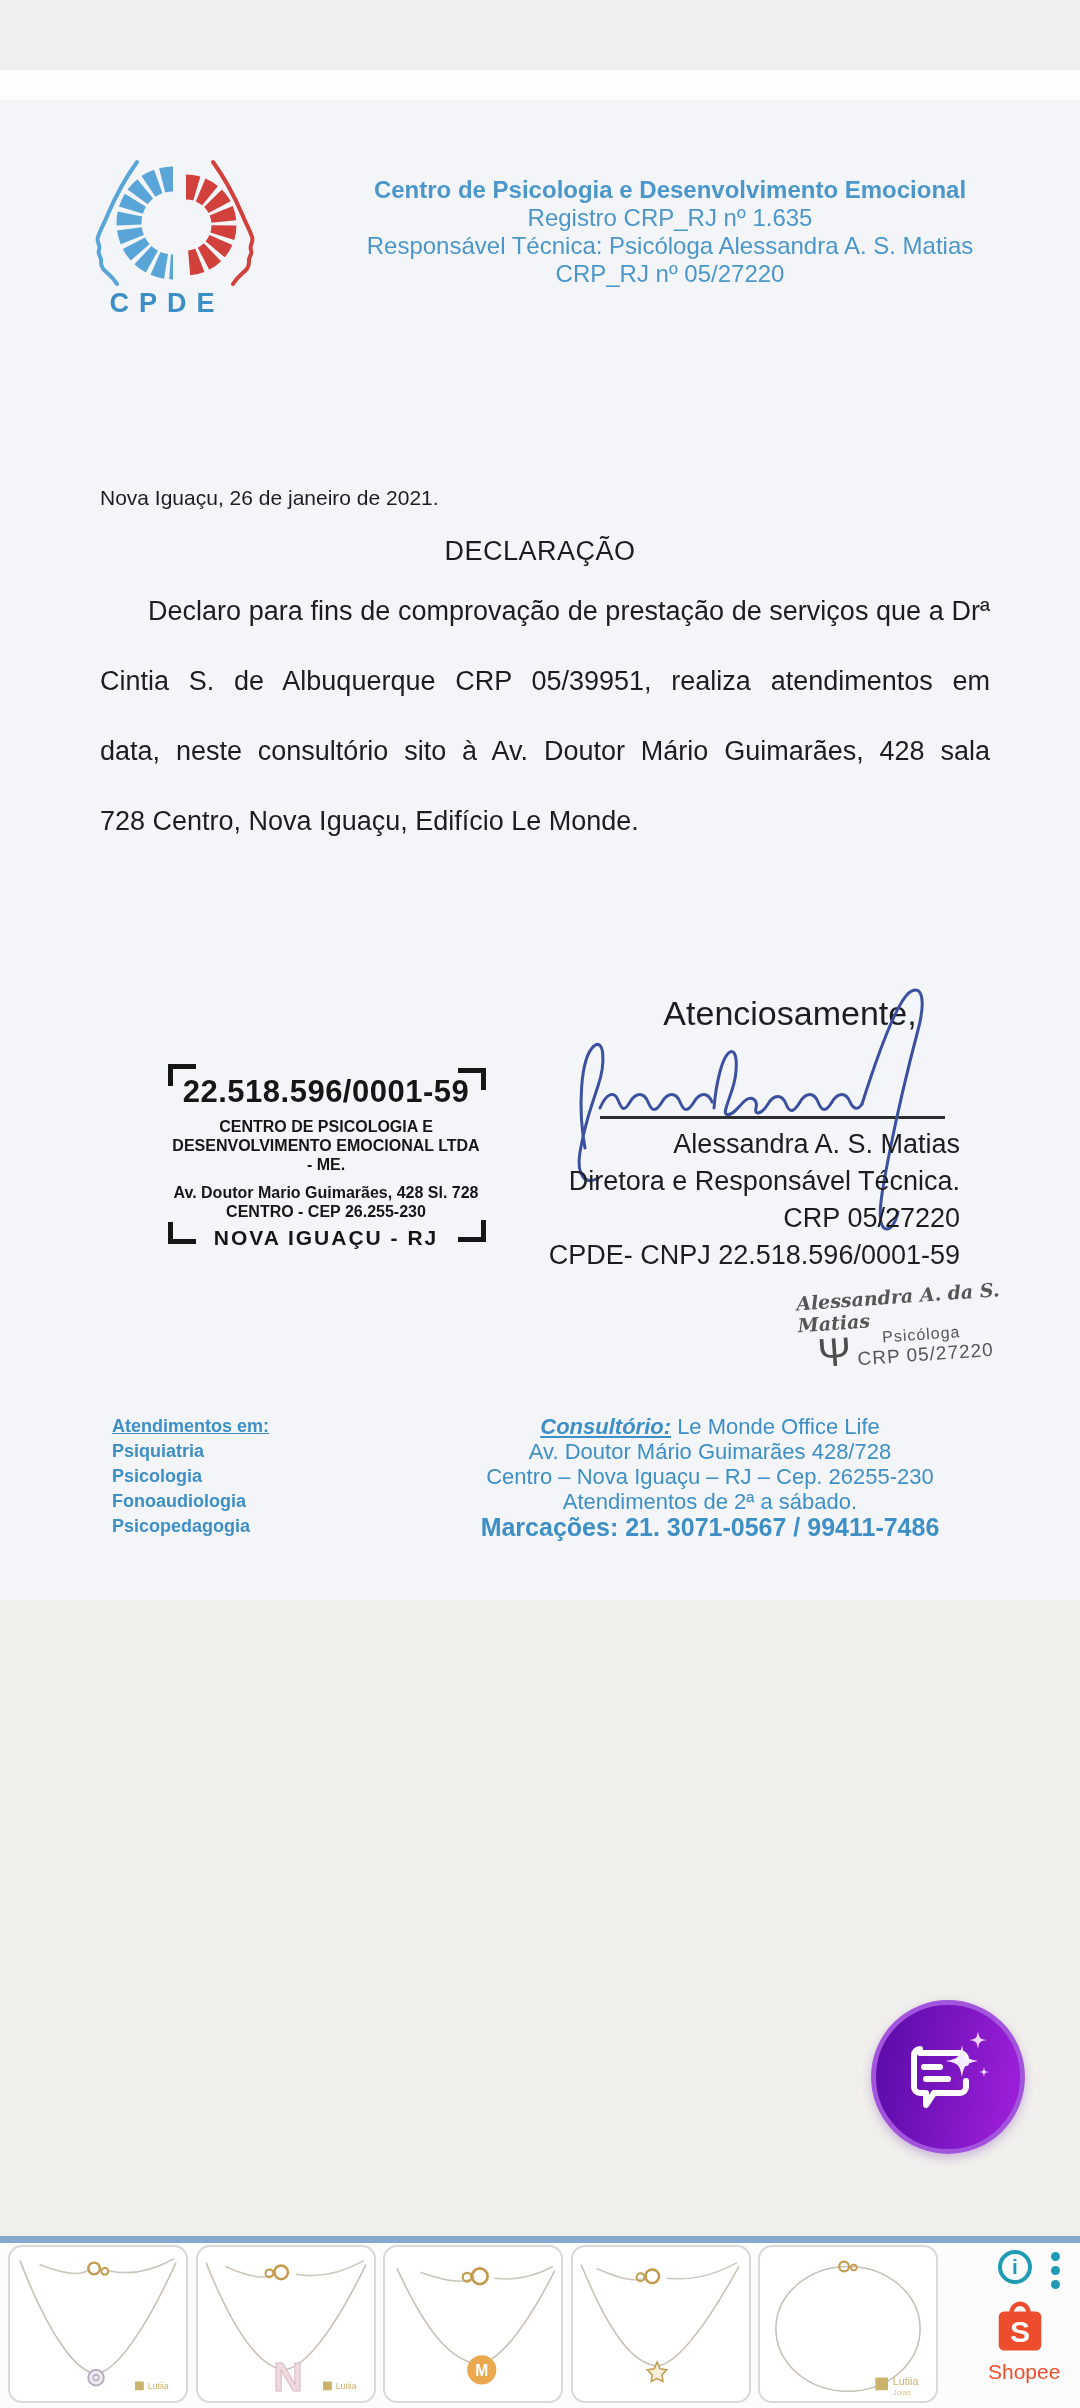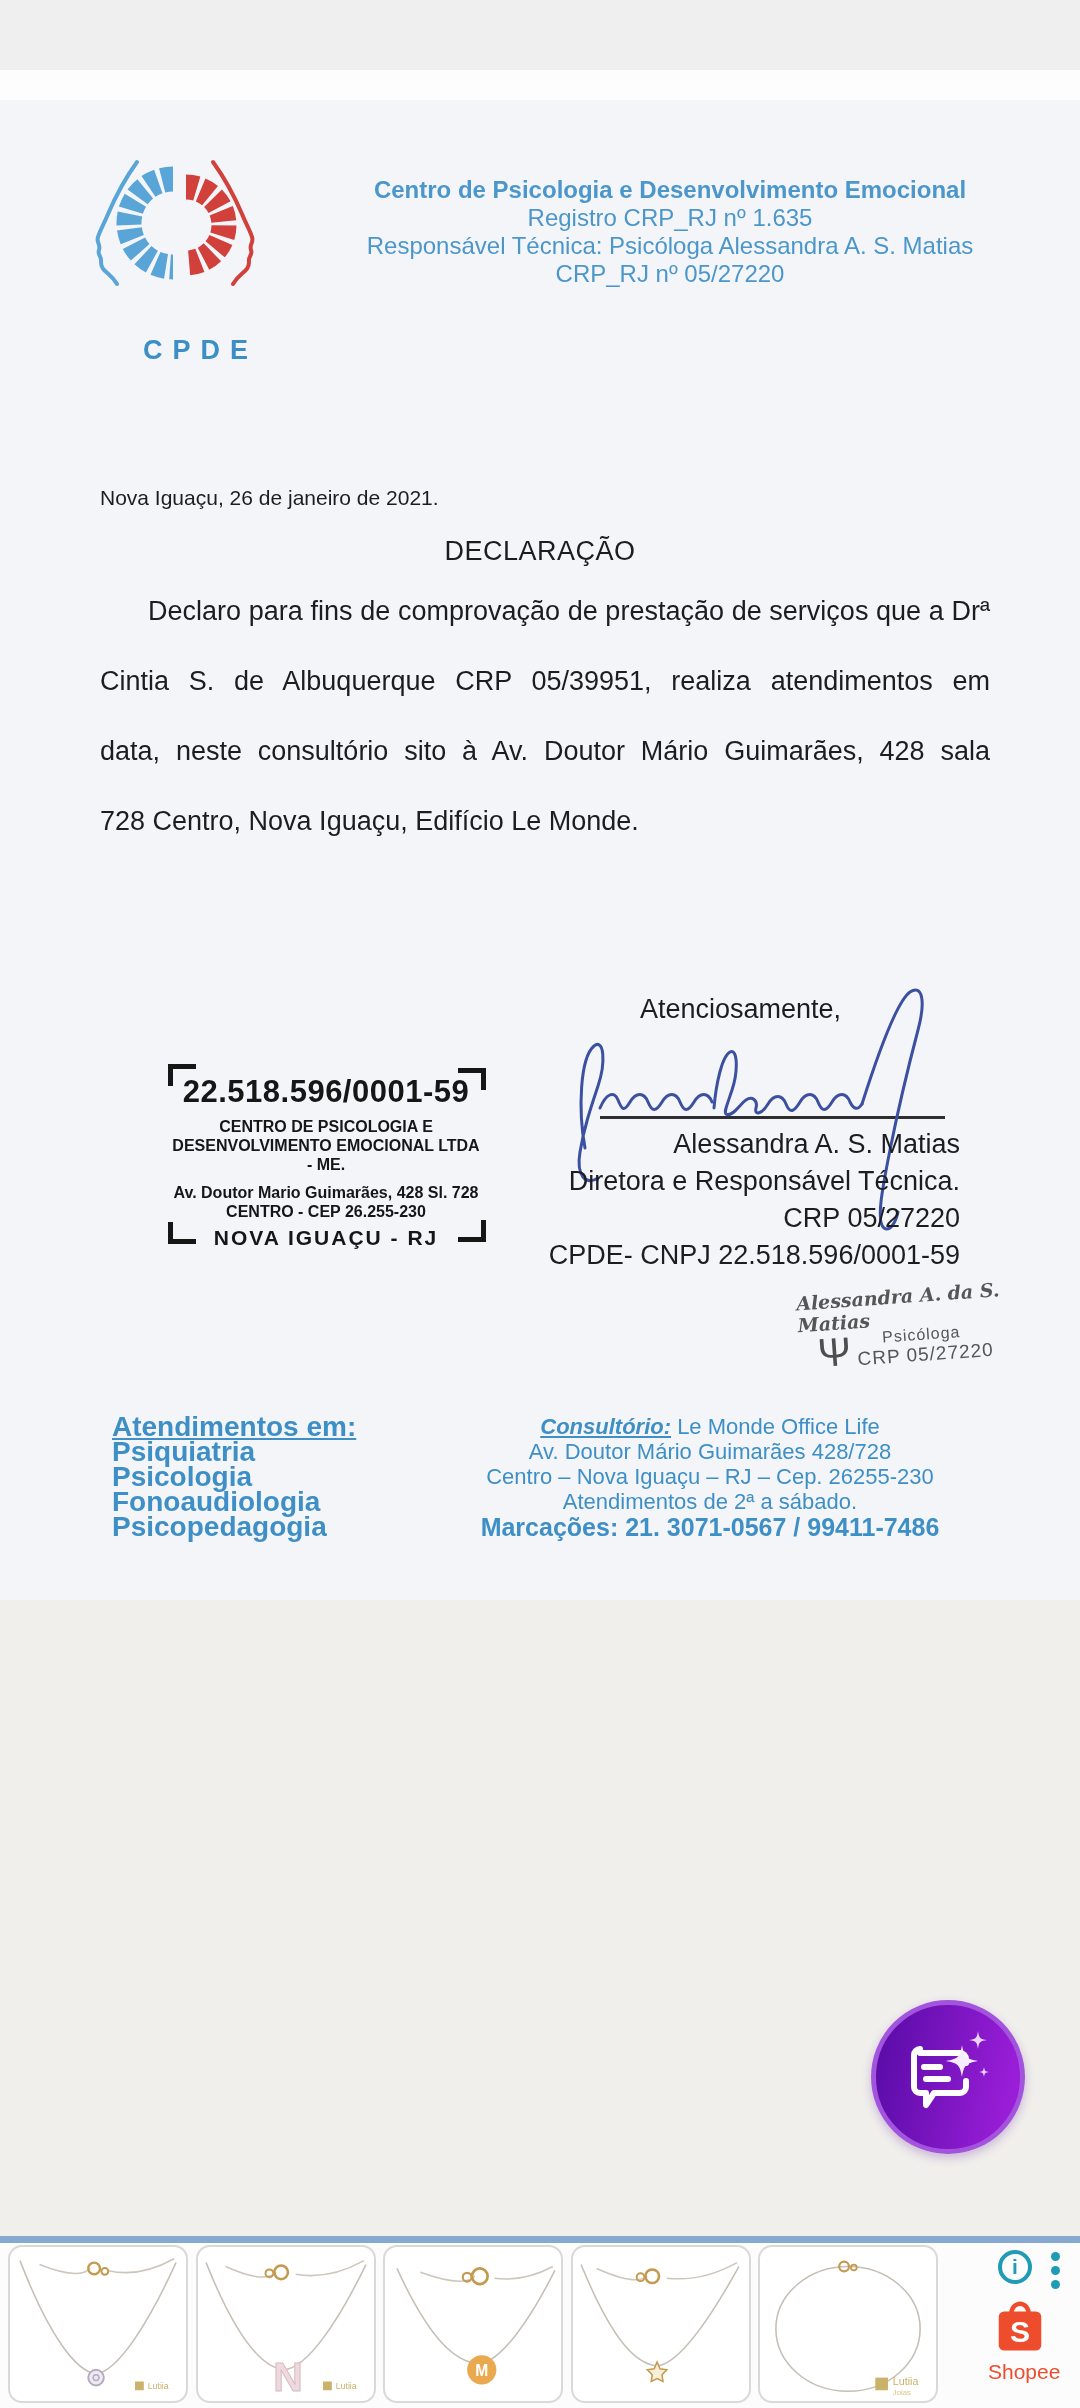--- a/index.html
+++ b/index.html
@@ -13,32 +13,32 @@
   .mid-gray    { position:absolute; left:0; top:1600px; width:1080px; height:636px; background:#f0efec; }
   .separator   { position:absolute; left:0; top:2236px; width:1080px; height:7px; }
   .bottom-bar  { position:absolute; left:0; top:2243px; width:1080px; height:165px; background:#fcfcfc; }
 
   .abs { position:absolute; }
 
   
   .hdr { left:330px; top:176px; width:680px; text-align:center; color:#4b96ca; font-size:24px; line-height:28px; }
   .hdr .b { font-weight:bold; }
   .logo-wrap { left:90px; top:158px; width:170px; }
-  .cpde-label { left:108px; top:288px; width:150px; text-align:right; color:#3c8fc6;
-                font-size:27px; font-weight:bold; letter-spacing:10px;margin-top:47px; }
+  .cpde-label { left:92px; top:288px; width:150px; text-align:center; color:#3c8fc6;
+                font-size:27px; font-weight:bold; letter-spacing:10px; }
 
   
   .doc-black { color:#1d1d20; }
   .date-line { left:100px; top:486px; font-size:21px; }
   .doc-title { left:95px; top:536px; width:890px; text-align:center; font-size:27px; letter-spacing:0.5px; }
   .para { left:100px; top:576px; width:890px; font-size:27px; line-height:70px; }
   .para .jline { text-align:justify; text-align-last:justify; white-space:normal; }
   .para .jline.first { padding-left:48px; }
   .para .jline.last { text-align-last:left; }
-  .closing { left:640px; top:994px; width:300px; text-align:left; font-size:27px; }
+  .closing { left:640px; top:994px; width:300px; text-align:center; font-size:34px; }
 
   
   .cnpj-stamp { left:172px; top:1062px; width:308px; height:182px; text-align:center; color:#161616; }
   .cnpj-big { margin-top:12px; font-size:31px; font-weight:bold; letter-spacing:0.5px; }
   .cnpj-s { font-size:16px; font-weight:bold; line-height:19px; }
   .cnpj-g2 { margin-top:7px; }
   .cnpj-g3 { margin-top:9px; }
   .cnpj-city { margin-top:5px; font-size:21px; font-weight:bold; letter-spacing:2px; }
   .brk { position:absolute; width:28px; height:22px; }
   .brk.tl { left:-4px; top:2px;  border-top:5px solid #161616; border-left:5px solid #161616; }
@@ -55,21 +55,21 @@
   .psi-stamp { left:798px; top:1284px; width:240px; transform:rotate(-4deg); color:#565656; }
   .psi-name { font-family:"DejaVu Serif", serif; font-style:italic; font-weight:bold; font-size:19px; }
   .psi-row { display:flex; align-items:flex-start; margin-top:-2px; }
   .psi-glyph { font-size:40px; line-height:40px; margin-left:18px; color:#4e4e4e; }
   .psi-col { margin-left:6px; }
   .psi-title { font-size:16px; letter-spacing:1px; margin-left:26px; }
   .psi-crp { font-size:19px; letter-spacing:1px; }
 
   
   .foot { color:#3d8fc6; }
-  .foot-left { left:112px; top:1414px; font-size:28px; line-height:25px; font-weight:bold; }
+  .foot-left { left:112px; top:1414px; font-size:18px; line-height:25px; font-weight:bold; }
   .foot-left .hd { text-decoration:underline; }
   .foot-right { left:430px; top:1414px; width:560px; text-align:center; font-size:22px; line-height:25px; }
   .foot-right .lbl { font-weight:bold; text-decoration:underline;font-style:italic; }
   .foot-book { font-size:25px; font-weight:bold; margin-top:1px; }
 
   
   .fab { left:871px; top:2000px; width:154px; height:154px; border-radius:50%;
          background:linear-gradient(100deg,#5e0dab 10%,#9a1ed8 90%);
          border:5px solid #a254dd; box-shadow:0 4px 10px rgba(90,20,150,.25);
          display:flex; align-items:center; justify-content:center; cursor:pointer; }

